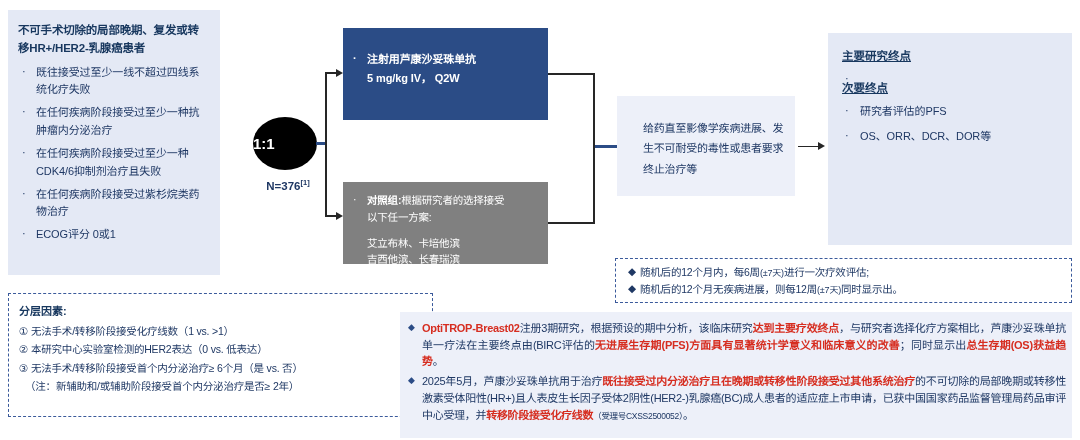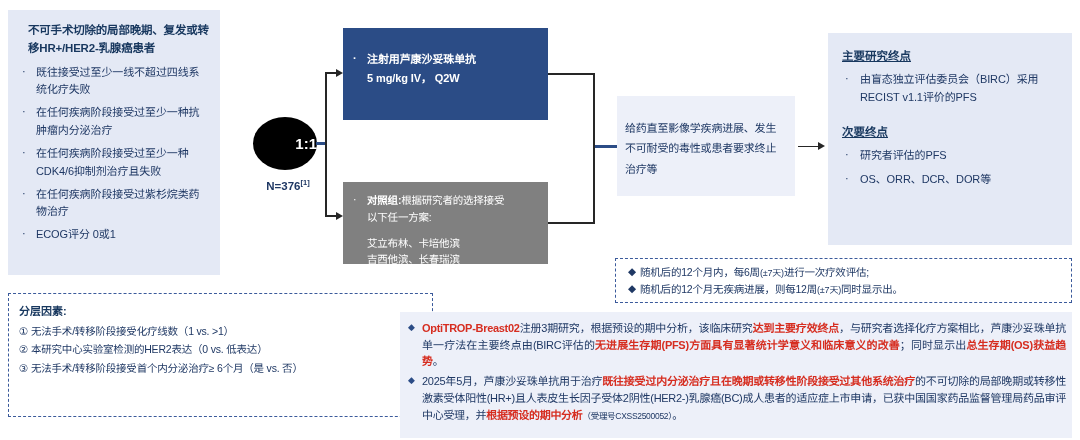--- a/index.html
+++ b/index.html
@@ -23,21 +23,20 @@
     background: #E4E9F5;
     box-sizing: border-box;
     padding: 12px 10px 6px 10px;
   }
   #eligibility-title {
     font-size: 11.5px;
     font-weight: bold;
     color: #17375E;
     line-height: 1.55;
     letter-spacing: -0.2px;
-    margin-left: 10px;
   }
   .elig-list { margin: 6px 0 0 0; padding: 0; list-style: none; }
   .elig-list li {
     position: relative;
     font-size: 11px;
     color: #1F3864;
     line-height: 1.62;
     padding-left: 18px;
     margin-bottom: 5px;
     letter-spacing: -0.1px;
@@ -65,21 +64,21 @@
   }
   .strat-note {
     font-size: 10.5px; color: #1F3864; line-height: 1.75;
     letter-spacing: -0.2px; white-space: nowrap; padding-left: 6px;
   }
 
   
   #randomization-circle {
     left: 253px; top: 117px; width: 64px; height: 53px;
     background: #000000; border-radius: 50%;
-    display: flex; align-items: center; justify-content: flex-end;
+    display: flex; align-items: center; justify-content: flex-start;
     color: #ffffff; font-size: 15px; font-weight: bold;
   }
   #randomization-n {
     left: 253px; top: 178px; width: 70px;
     text-align: center;
     font-size: 11.5px; font-weight: bold; color: #1F3864;
   }
   #randomization-n sup { font-size: 7.5px; }
 
   
@@ -125,21 +124,21 @@
     border-top: 4.5px solid transparent;
     border-bottom: 4.5px solid transparent;
     border-left: 7px solid #262626;
   }
 
   
   #duration-box {
     left: 617px; top: 96px; width: 178px; height: 100px;
     background: #EDF0F9;
     box-sizing: border-box;
-    padding: 22px 10px 0 8px;
+    padding: 22px 10px 0 26px;
     font-size: 11px; color: #1F3864; line-height: 1.85;
     letter-spacing: -0.2px;
   }
 
   
   #endpoints-panel {
     left: 828px; top: 33px; width: 244px; height: 212px;
     background: #E4E9F5;
     box-sizing: border-box;
     padding: 14px 12px 16px 14px;
@@ -205,20 +204,21 @@
     <li><span class="bul">·</span><span>在任何疾病阶段接受过紫杉烷类药物治疗</span></li>
     <li><span class="bul">·</span><span>ECOG评分 0或1</span></li>
   </ul>
 </div>
 
 <div class="abs" id="stratification-box">
   <div id="stratification-title">分层因素:</div>
   <div class="strat-line">① 无法手术/转移阶段接受化疗线数（1 vs. &gt;1）</div>
   <div class="strat-line">② 本研究中心实验室检测的HER2表达（0 vs. 低表达）</div>
   <div class="strat-line">③ 无法手术/转移阶段接受首个内分泌治疗≥ 6个月（是 vs. 否）</div>
+  <div class="strat-note">（注：新辅助和/或辅助阶段接受首个内分泌治疗是否≥ 2年）</div>
 </div>
 
 <div class="abs" id="randomization-circle">
   <span>1:1</span>
 </div>
 <div class="abs" id="randomization-n">
   <span>N=376</span><sup>[1]</sup>
 </div>
 
 <div class="abs conn-blue" style="left:316px; top:142px; width:10px; height:2.5px;"></div>
@@ -256,21 +256,21 @@
 <div class="abs" id="duration-box">
   <span>给药直至影像学疾病进展、发生不可耐受的毒性或患者要求终止治疗等</span>
 </div>
 
 <div class="abs conn" style="left:798px; top:145.5px; width:20px; height:1.6px;"></div>
 <div class="abs arrow-right" style="left:818px; top:142px;"></div>
 
 <div class="abs" id="endpoints-panel">
   <div class="endpoint-heading">主要研究终点</div>
   <ul class="endpoint-list">
-    <li><span class="bul">·</span><span>由盲态独立评估委员会（BIRC）采用RECIST v1.1评价的PFS</span></li>
+    <li><span class="bul">·</span></li>
   </ul>
   <div class="endpoint-heading">次要终点</div>
   <ul class="endpoint-list">
     <li><span class="bul">·</span><span>研究者评估的PFS</span></li>
     <li><span class="bul">·</span><span>OS、ORR、DCR、DOR等</span></li>
   </ul>
 </div>
 
 <div class="abs" id="assessment-box">
   <div class="assess-row">
@@ -279,15 +279,15 @@
   <div class="assess-row">
     <span class="bul">◆</span><span>随机后的12个月无疾病进展，则每12周</span><span class="sm">(±7天)</span><span>同时显示出。</span>
   </div>
 </div>
 
 <div class="abs" id="summary-panel">
   <div class="summary-item">
     <span class="dia">◆</span><span class="hl-b">OptiTROP-Breast02</span><span>注册3期研究，根据预设的期中分析，该临床研究</span><span class="hl">达到主要疗效终点</span><span>，与研究者选择化疗方案相比，芦康沙妥珠单抗单一疗法在主要终点由(BIRC评估的</span><span class="hl">无进展生存期(PFS)方面具有显著统计学意义和临床意义的改善</span><span>；同时显示出</span><span class="hl">总生存期(OS)获益趋势</span><span>。</span>
   </div>
   <div class="summary-item">
-    <span class="dia">◆</span><span>2025年5月，芦康沙妥珠单抗用于治疗</span><span class="hl">既往接受过内分泌治疗且在晚期或转移性阶段接受过其他系统治疗</span><span>的不可切除的局部晚期或转移性激素受体阳性(HR+)且人表皮生长因子受体2阴性(HER2-)乳腺癌(BC)成人患者的适应症上市申请，已获中国国家药品监督管理局药品审评中心受理，并</span><span class="hl">根据预设的期中分析</span><span class="tiny">（受理号CXSS2500052）</span><span>。</span>
+    <span class="dia">◆</span><span>2025年5月，芦康沙妥珠单抗用于治疗</span><span class="hl">既往接受过内分泌治疗且在晚期或转移性阶段接受过其他系统治疗</span><span>的不可切除的局部晚期或转移性激素受体阳性(HR+)且人表皮生长因子受体2阴性(HER2-)乳腺癌(BC)成人患者的适应症上市申请，已获中国国家药品监督管理局药品审评中心受理，并</span><span class="hl">转移阶段接受化疗线数</span><span class="tiny">（受理号CXSS2500052）</span><span>。</span>
   </div>
 </div>
 
 </body></html>

